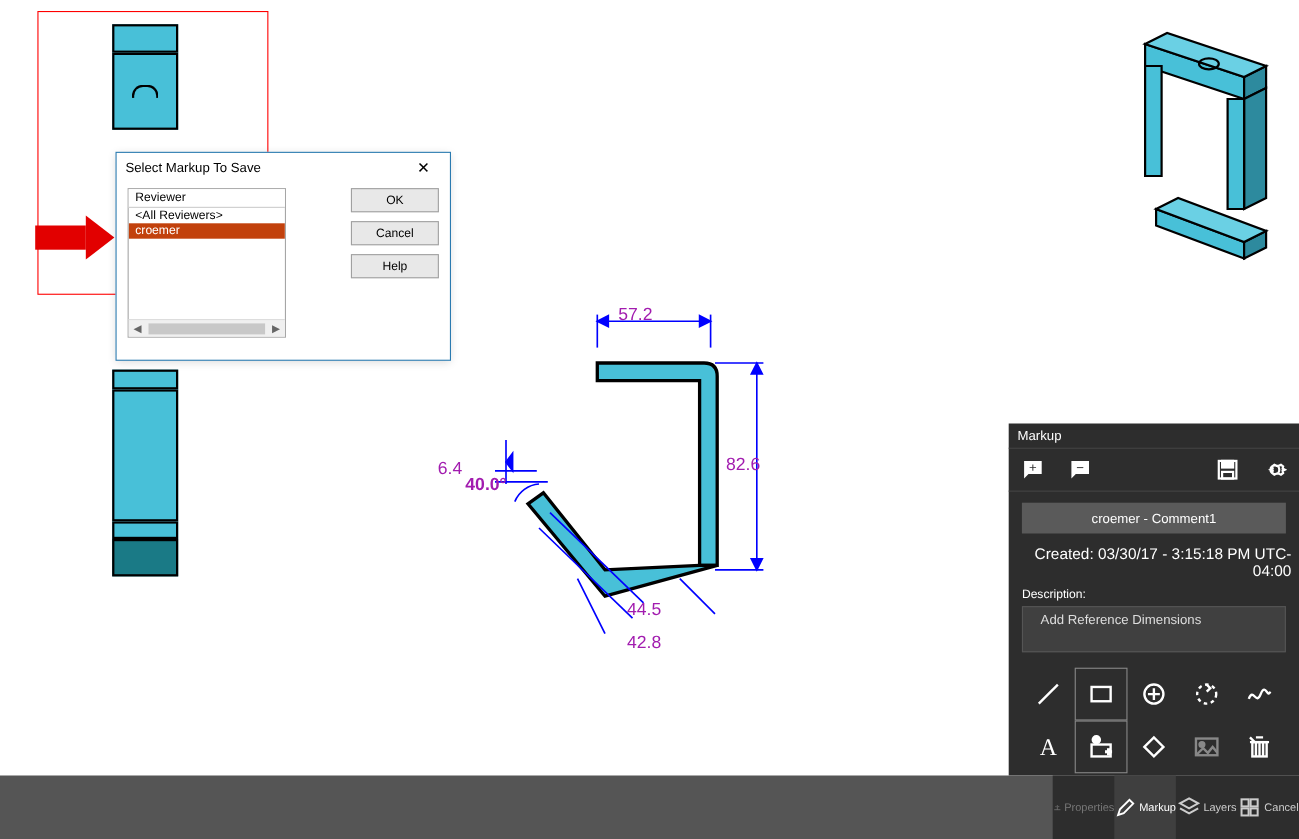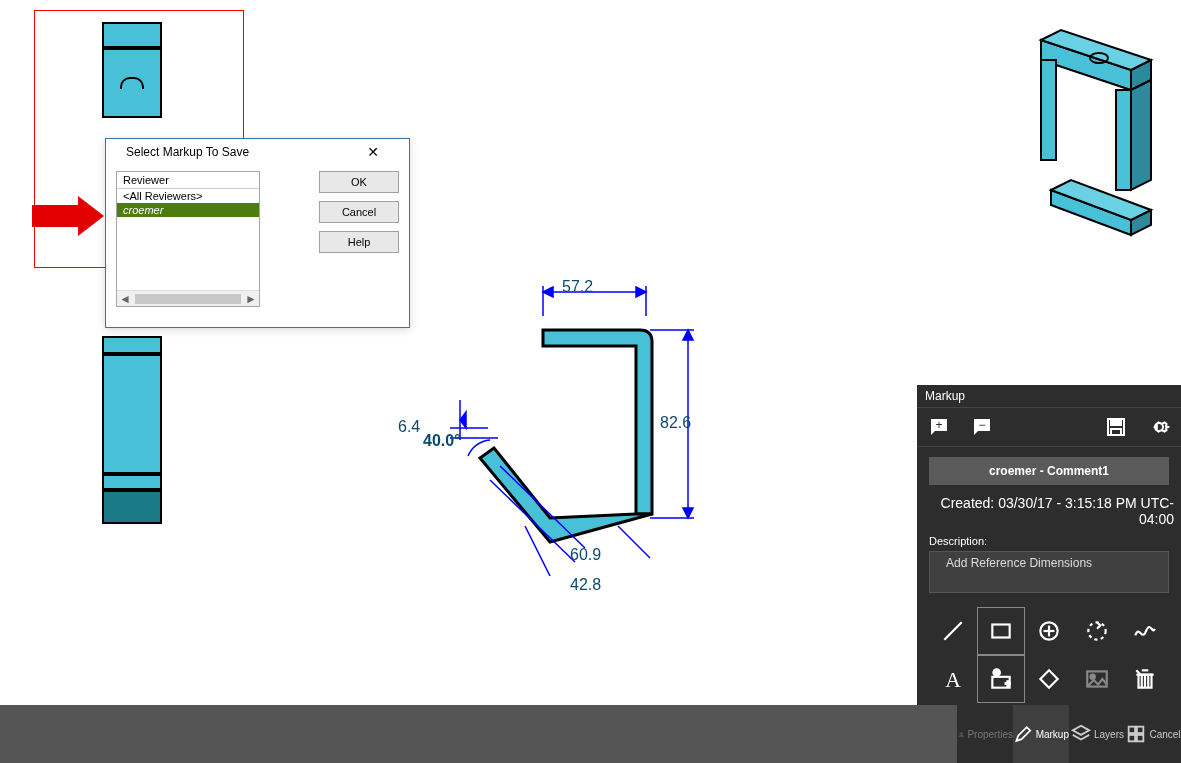--- a/index.html
+++ b/index.html
@@ -59,21 +59,21 @@
   .dialog {
     position: absolute;
     left: 105px; top: 138px;
     width: 305px; height: 190px;
     background: #fff;
     border: 1px solid #2a7ab0;
     box-shadow: 0 2px 8px rgba(0,0,0,0.15);
   }
   .dialog-title {
     height: 26px;
-    padding: 4px 20px;
+    padding: 4px 8px;
     font-size: 12px;
     display: flex;
     justify-content: space-between;
     align-items: center;
   }
   .dialog-close { width:32px; text-align:center; font-size:14px; cursor:default;}
   .dialog-body {
     position: relative;
     padding: 8px 10px;
     height: calc(100% - 26px);
@@ -85,21 +85,21 @@
     border: 1px solid #a6a6a6;
     background: #fff;
     display:flex; flex-direction:column;
   }
   .list-head {
     border-bottom:1px solid #ccc; padding:2px 6px; background:#fff;
     font-size:11px;
   }
   .list-rows{flex:1; overflow:hidden;}
   .list-row{padding:1px 6px; font-size:11px;}
-  .list-row.sel{background:#4d7c0f;color:#fff;font-style:italic;}
+  .list-row.sel{background:#c2410c;color:#fff;}
   .list-scroll{
     height:16px; background:#f0f0f0; display:flex; align-items:center;
     border-top:1px solid #ddd;
   }
   .list-scroll .arr{width:16px;text-align:center;color:#666;}
   .list-scroll .thumb{flex:1; margin:2px; height:10px; background:#c8c8c8;}
 
   .dlg-btns { position:absolute; right:10px; top:6px; width:80px;}
   .dlg-btn {
     width:80px; height:22px; margin-bottom:8px;
@@ -120,21 +120,21 @@
     border-bottom:20px solid transparent;
     border-left:26px solid #e20000;
   }
   .ra-dialog{left:32px;top:196px;}
   .ra-dialog .shaft{width:46px;}
 
   
   .center-draw{
     position:absolute; left:430px; top:280px; width:280px; height:300px;
   }
-  .dim-text{color:#0c4a6e;font-size:16px;font-family:Arial,sans-serif;position:absolute;}
+  .dim-text{color:#a21caf;font-size:16px;font-family:Arial,sans-serif;position:absolute;}
 
   
   .iso-part{position:absolute; right:20px; top:20px; width:150px; height:220px;}
 
   
   .markup-panel{
     position:absolute; right:0; top:385px;
     width:264px; height:320px;
     background:#2d2d2d; color:#fff;
   }
@@ -143,21 +143,20 @@
     display:flex; justify-content:space-around; align-items:center;
     height:40px; border-top:1px solid #444; border-bottom:1px solid #444;
     position:relative;
   }
   .mp-iconrow .ico{width:24px;height:24px;display:flex;align-items:center;justify-content:center;}
 
   .comment-btn{
     margin:10px 12px 6px 12px; height:28px;
     background:#5a5a5a; color:#fff; text-align:center; line-height:28px;
     font-size:12px;
-    font-weight:bold;
   }
   .meta-line{padding:4px 7px;font-size:14px;text-align:right;}
   .desc-label{padding:4px 12px 2px 12px;font-size:11px;}
   .desc-box{
     margin:2px 12px 10px 12px; height:42px;
     background:#404040; border:1px solid #555; padding:4px 16px;
     font-size:12px; color:#ddd;
   }
 
   .tool-grid{
@@ -278,21 +277,21 @@
       <line x1="60" y1="200" x2="145" y2="282"></line>
       <line x1="70" y1="186" x2="155" y2="268"></line>
       <line x1="95" y1="246" x2="120" y2="296"></line>
       <line x1="188" y1="246" x2="220" y2="278"></line>
     </g>
   </svg>
   <div class="dim-text" style="left:132px;top:-2px;">57.2</div>
   <div class="dim-text" style="left:230px;top:134px;">82.6</div>
   <div class="dim-text" style="left:-32px;top:138px;">6.4</div>
   <div class="dim-text" style="left:-7px;top:152px;font-weight:bold;">40.0°</div>
-  <div class="dim-text" style="left:140px;top:266px;">60.9</div>
+  <div class="dim-text" style="left:140px;top:266px;">44.5</div>
   <div class="dim-text" style="left:140px;top:282px;margin-top:14px;">42.8</div>
 </div>
 
 <div class="iso-part">
   <svg width="150" height="220" viewBox="0 0 150 220">
     <g stroke="#000" stroke-width="2" fill="#3aa8be">
       <polygon points="30,20 120,50 120,70 30,40" fill="#48c0d8"></polygon>
       <polygon points="120,50 140,40 140,60 120,70" fill="#2d8a9e"></polygon>
       <polygon points="30,20 50,10 140,40 120,50" fill="#6ad0e4"></polygon>
       <ellipse cx="88" cy="38" rx="9" ry="5" fill="none"></ellipse>

